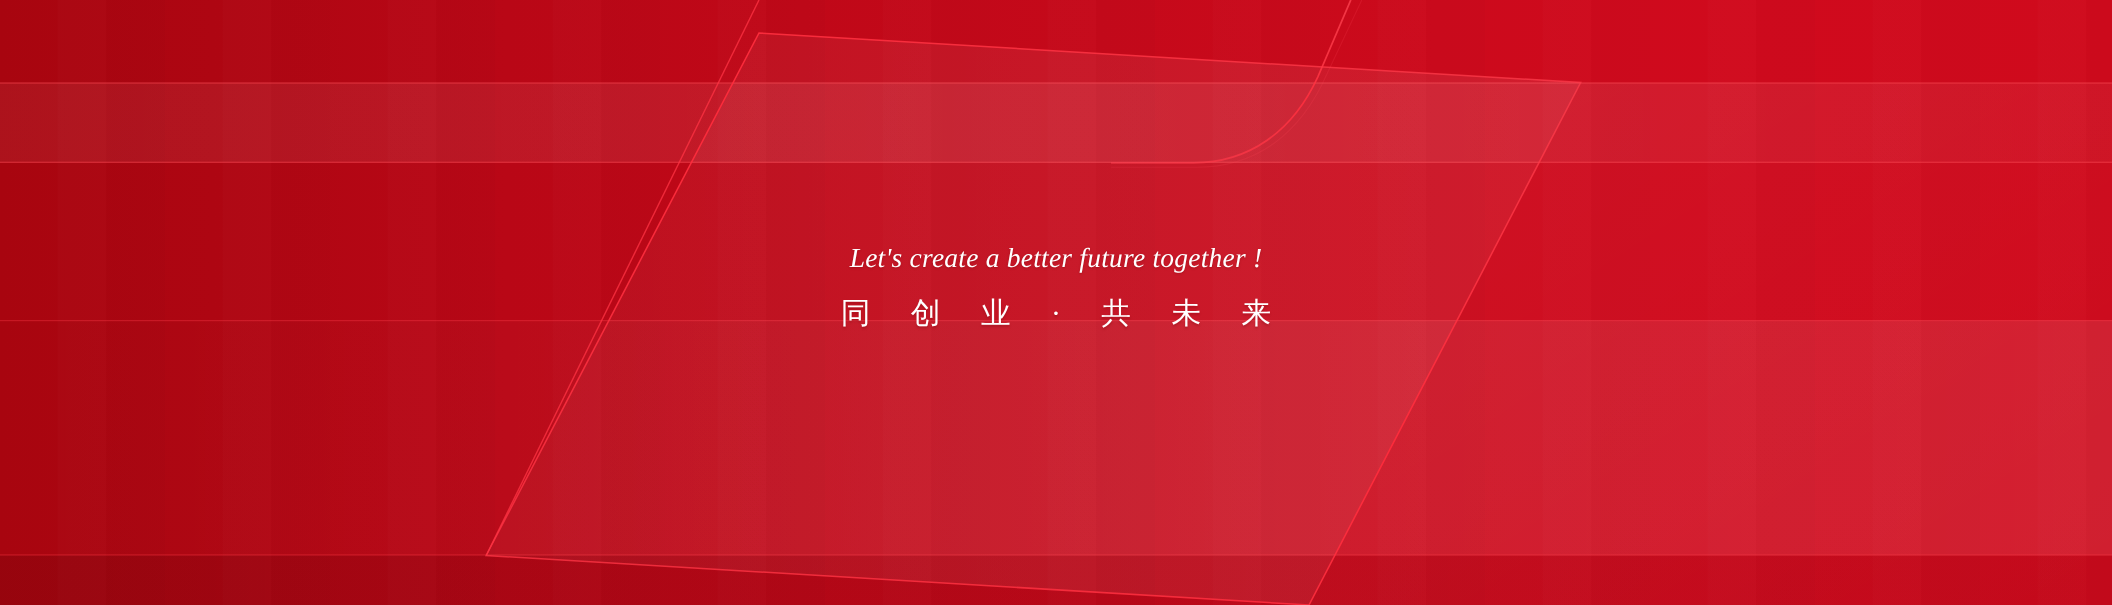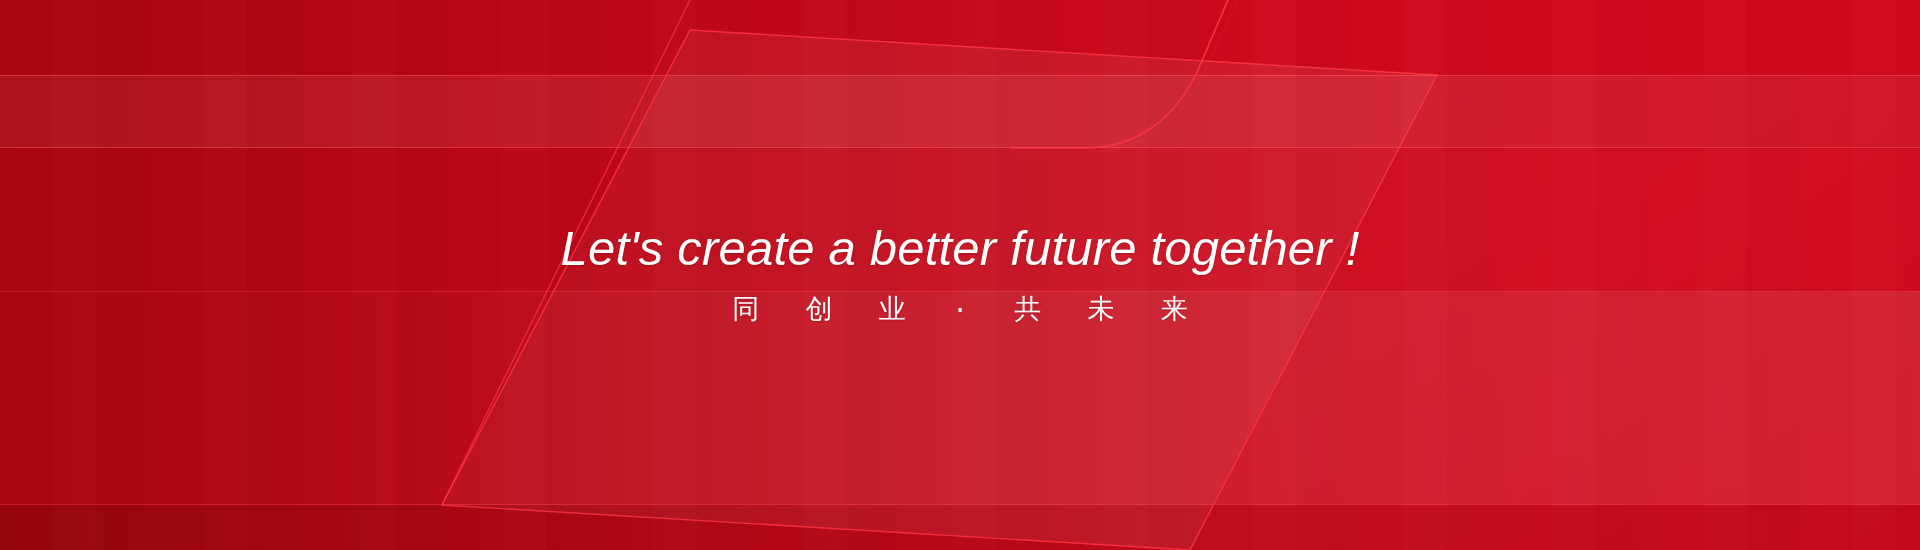--- a/index.html
+++ b/index.html
@@ -125,37 +125,37 @@
     left: 0;
     right: 0;
     top: 222px;
     text-align: center;
     z-index: 5;
   }
   #headline {
     display: block;
     color: #ffffff;
     font-style: italic;
-    font-size: 49px;
+    font-size: 25px;
     font-weight: 400;
     letter-spacing: .2px;
     line-height: 1.1;
     text-shadow: 0 1px 2px rgba(90,0,6,.30);
-    font-family: Liberation Sans, sans-serif;
+    font-family: Liberation Serif, serif;
   }
   #subhead {
     display: block;
     margin-top: 19px;
     color: #ffffff;
     font-size: 27px;
     font-weight: 300;
     letter-spacing: 15px;
     text-indent: 15px;
     line-height: 1.2;
-    font-family: Liberation Mono, monospace;
+    font-family: Liberation Serif, serif;
     text-shadow: 0 1px 2px rgba(90,0,6,.25);
   }
 </style>
 </head>
 <body>
 
 <div id="banner">
 
   <div class="layer" id="bg-base"></div>
   <div class="layer" id="bg-streaks"></div>

